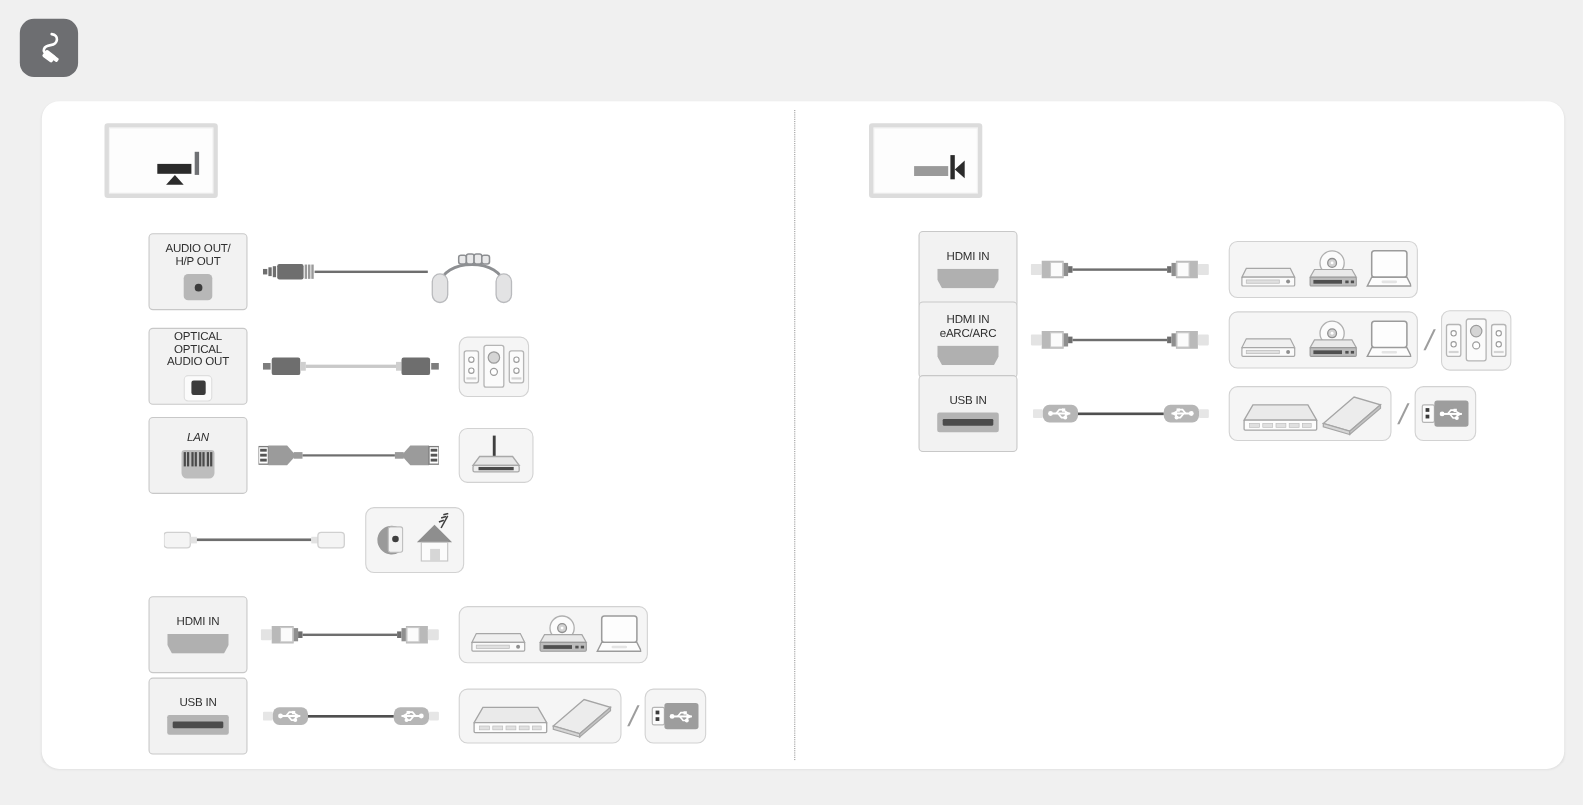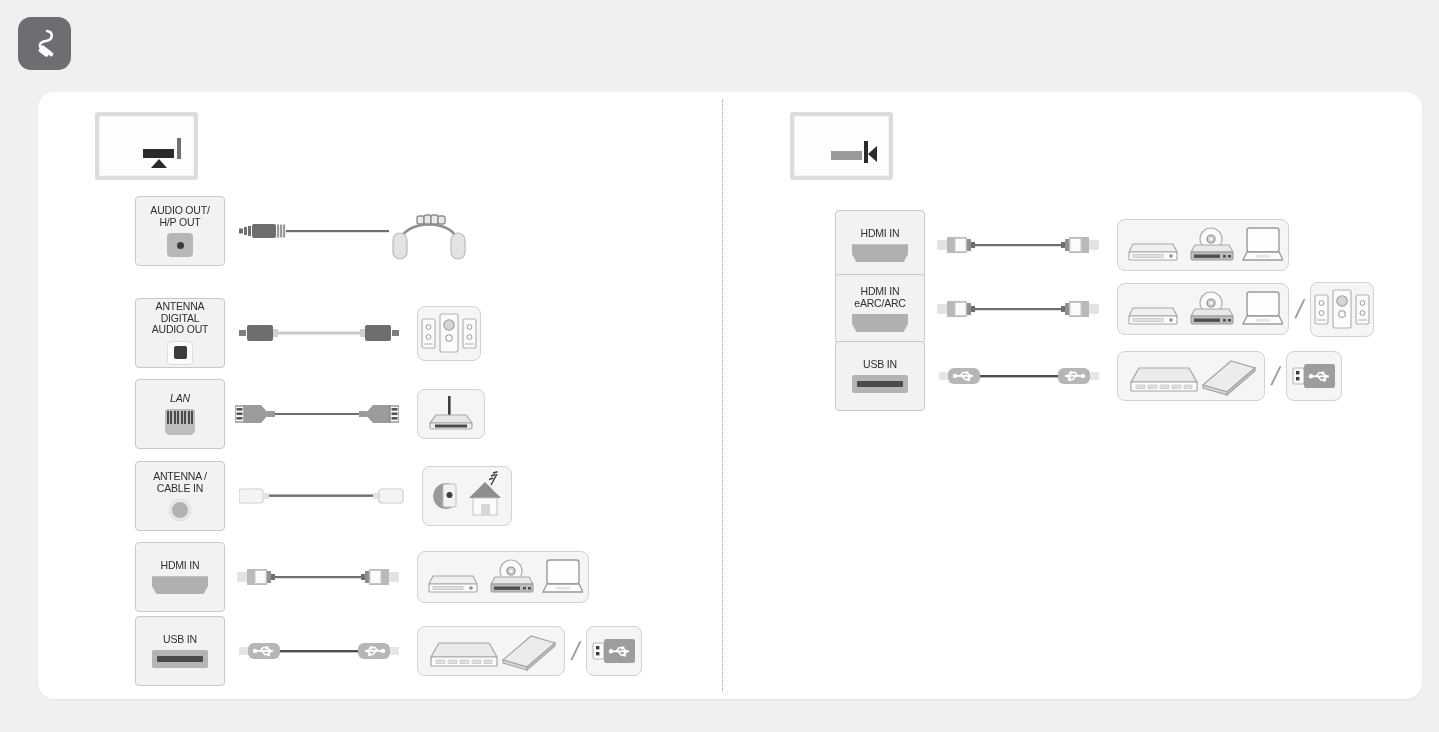--- a/index.html
+++ b/index.html
@@ -128,21 +128,21 @@
 <div class="divider"></div>
 
 <div class="panel left">
 
   <div class="tv" style="left:57px; top:20px;">
     <div class="port-bar" style="left:44px; top:33px; width:31px; height:9px;"></div>
     <div class="port-tick" style="left:78px; top:22px; width:4px; height:21px;"></div>
     <div class="tri" style="left:52px; top:43px; border-left:8px solid transparent; border-right:8px solid transparent; border-bottom:9px solid #2b2b2b;"></div>
   </div>
 
-  <div class="row" style="left:97px; top:104px;">
+  <div class="row" style="left:97px; top:120px;">
     <div class="port-box">
       <span class="port-label">AUDIO OUT/
 H/P OUT</span>
       <span class="jack-round-outer">
           <i></i>
         </span>
     </div>
     <div class="cable" style="margin-left:14px; width:150px;">
       <svg width="150" height="40" viewBox="0 0 150 40">
         <rect x="0" y="17.5" width="4" height="5" fill="#6e6e6e"></rect>
@@ -165,21 +165,21 @@
           <rect x="49" y="16" width="7" height="8" rx="2"></rect>
         </g>
         <rect x="4" y="33" width="14" height="26" rx="7" fill="#e3e3e4" stroke="#b9babd" stroke-width="1.2"></rect>
         <rect x="62" y="33" width="14" height="26" rx="7" fill="#e3e3e4" stroke="#b9babd" stroke-width="1.2"></rect>
       </svg>
     </div>
   </div>
 
   <div class="row" style="left:97px; top:206px;">
     <div class="port-box">
-      <span class="port-label">ANTENNA DIGITAL
+      <span class="port-label">OPTICAL OPTICAL
 AUDIO OUT</span>
       <span class="jack-optical">
           <i></i>
         </span>
     </div>
     <div class="cable" style="margin-left:14px; width:160px;">
       <svg width="160" height="40" viewBox="0 0 160 40">
         <rect x="0" y="17" width="7" height="6" fill="#7d7d7d"></rect>
         <rect x="8" y="12" width="26" height="16" rx="2" fill="#6e6e6e"></rect>
         <rect x="34" y="16" width="5" height="8" fill="#cfcfcf"></rect>
@@ -243,25 +243,20 @@
       <svg width="56" height="42" viewBox="0 0 56 42">
         <rect x="25" y="3" width="2.6" height="19" fill="#3f3f3f"></rect>
         <path d="M7 30 L49 30 L43 22 L13 22 Z" fill="#e7e7e7" stroke="#a9a9a9" stroke-width="1.2"></path>
         <rect x="7" y="30" width="42" height="6" rx="1.5" fill="#ededed" stroke="#a9a9a9" stroke-width="1.2"></rect>
         <rect x="12" y="31.5" width="32" height="3" fill="#4b4b4b"></rect>
       </svg>
     </div>
   </div>
 
   <div class="row" style="left:97px; top:369px;">
-    <div class="port-box">
-      <span class="port-label">ANTENNA /
-CABLE IN</span>
-      <span class="jack-coax"></span>
-    </div>
     <div class="cable" style="margin-left:14px; width:165px;">
       <svg width="165" height="40" viewBox="0 0 165 40">
         <rect x="0" y="13" width="24" height="14" rx="3" fill="#f4f4f4" stroke="#d0d0d0" stroke-width="1.2"></rect>
         <rect x="24" y="17" width="6" height="6" fill="#e2e2e2"></rect>
         <rect x="30" y="18.5" width="104" height="2.4" fill="#6e6e6e"></rect>
         <rect x="134" y="17" width="6" height="6" fill="#e2e2e2"></rect>
         <rect x="140" y="13" width="24" height="14" rx="3" fill="#f4f4f4" stroke="#d0d0d0" stroke-width="1.2"></rect>
       </svg>
     </div>
     <div class="dev-panel" style="margin-left:18px; width:90px; height:60px;">

